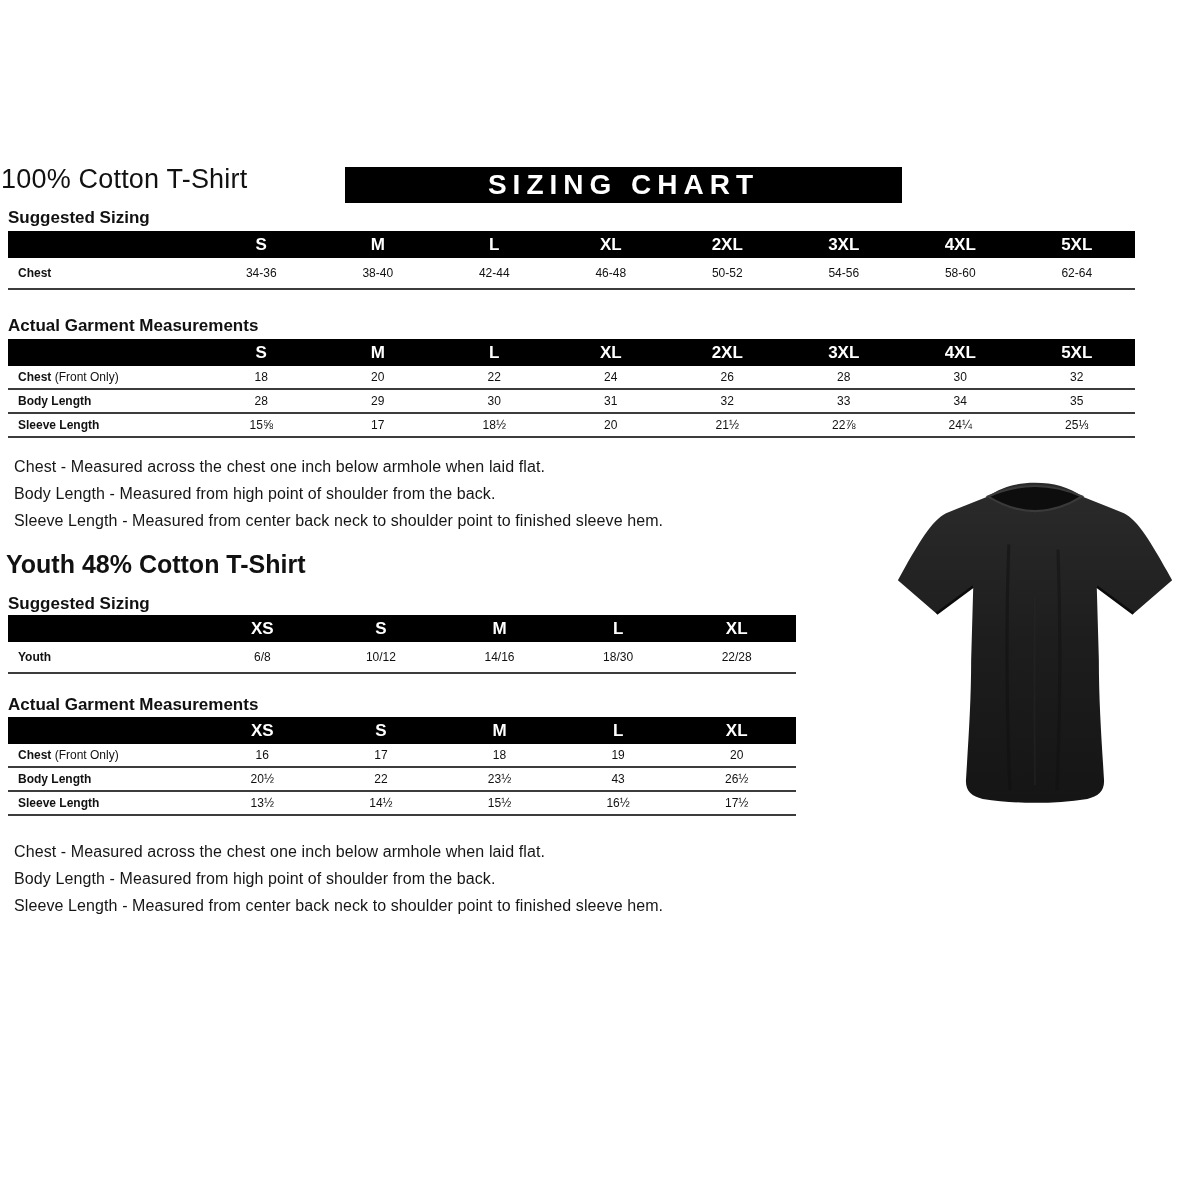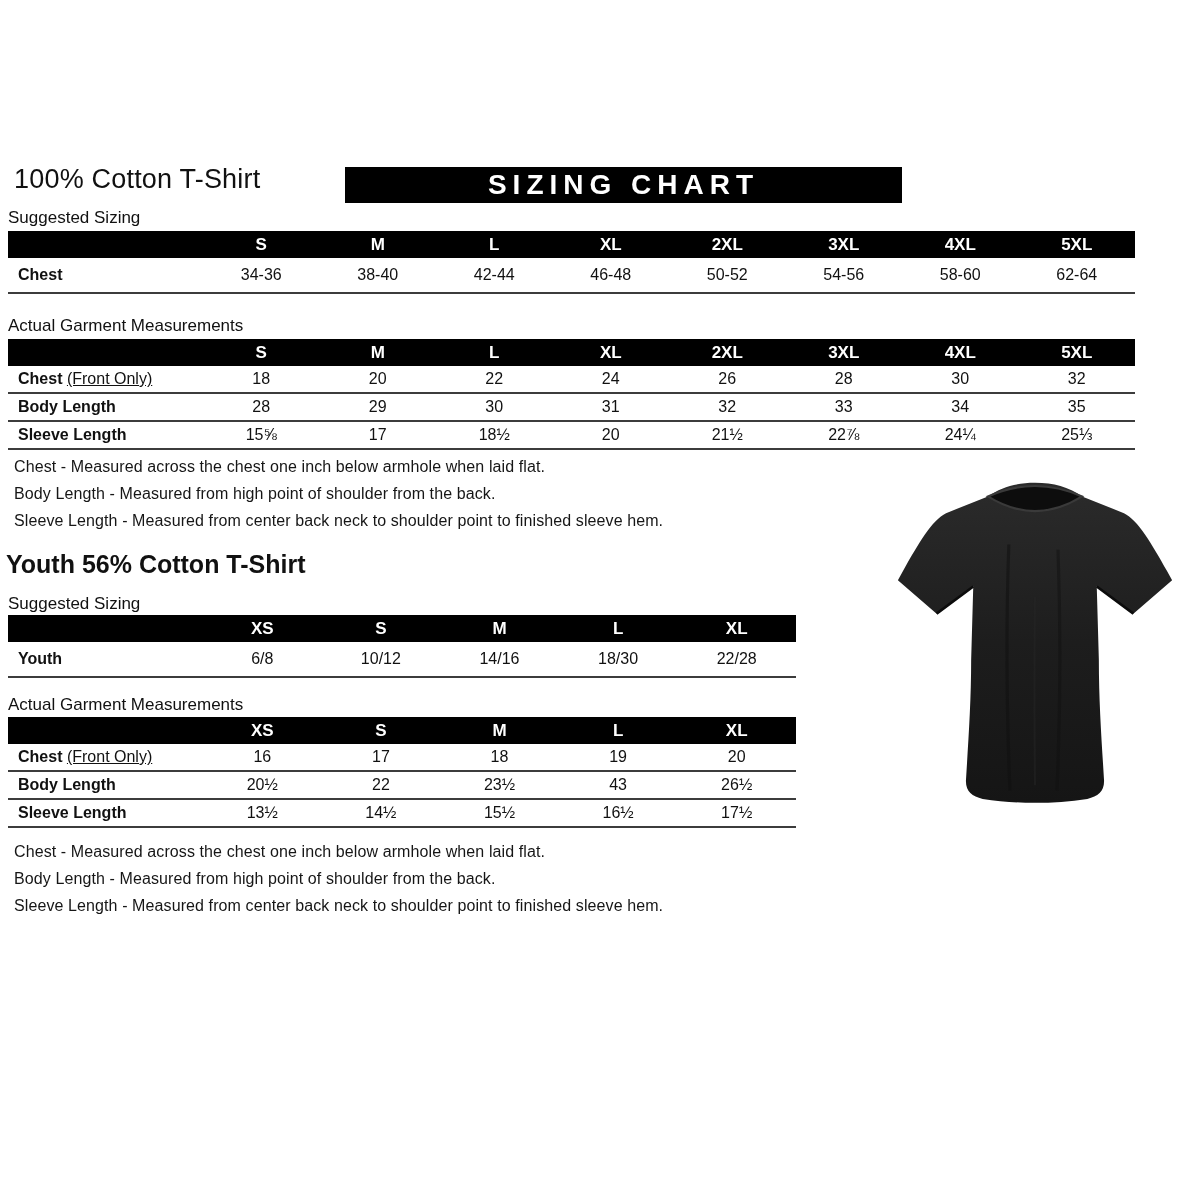--- a/index.html
+++ b/index.html
@@ -4,51 +4,51 @@
 <style>
   * { margin:0; padding:0; box-sizing:border-box; }
   html,body { background:#fff; }
   body {
     width:1200px; height:1200px; position:relative;
     font-family:"Liberation Sans", sans-serif; color:#111;
     overflow:hidden;
   }
   .abs { position:absolute; }
 
-  .adult-title { left:14px; top:164px; font-size:27px; font-weight:400; letter-spacing:0.2px; }
+  .adult-title { left:1px; top:164px; font-size:27px; font-weight:400; letter-spacing:0.2px; }
   .banner {
     left:345px; top:167px; width:557px; height:36px;
     background:#000; color:#fff; text-align:center; line-height:36px;
     font-size:28px; font-weight:bold; letter-spacing:6px;
   }
-  .section-label { font-size:17px; color:#111; }
+  .section-label { font-size:17px; color:#111;font-weight:bold; }
   .lbl-suggested-adult { left:8px; top:208px; }
   .lbl-actual-adult   { left:8px; top:316px; }
   .youth-title { left:6px; top:550px; font-size:25px; font-weight:bold; }
   .lbl-suggested-youth { left:8px; top:594px; }
   .lbl-actual-youth    { left:8px; top:695px; }
 
   .tbl-adult-suggested { left:8px; top:231px; width:1127px; }
   .tbl-adult-actual    { left:8px; top:339px; width:1127px; }
   .tbl-youth-suggested { left:8px; top:615px; width:788px; }
   .tbl-youth-actual    { left:8px; top:717px; width:788px; }
 
   .size-table { border-collapse:collapse; table-layout:fixed; width:100%; }
   .size-table col.label-col { width:195px; }
   .size-table thead th {
     background:#000; color:#fff; font-weight:bold; font-size:17px;
     height:27px; text-align:center; padding:0 2px;
   }
   .size-table td {
-    text-align:center; font-size:16px; color:#111;
+    text-align:center; font-size:12px; color:#111;
     border-bottom:2px solid #3c3c3c; padding:4px 2px;
   }
   .suggested .size-table td { padding:8px 2px; }
   .size-table td.label { text-align:left; padding-left:10px; font-weight:bold; }
-  .size-table td .lbl-suffix { font-weight:400;text-decoration:underline; }
+  .size-table td .lbl-suffix { font-weight:400; }
 
   .notes p { font-size:16px; color:#161616; margin-bottom:9px; letter-spacing:0.1px; }
   .notes-adult { left:14px; top:458px; width:820px; }
   .notes-youth { left:14px; top:843px; width:820px; }
 
   .tshirt-wrap { left:878px; top:464px; width:314px; height:360px; }
   .tshirt-wrap svg { width:100%; height:100%; }
 </style>
 </head>
 <body>
@@ -163,21 +163,21 @@
       </tbody>
     </table>
   </div>
 
 <div class="abs notes notes-adult">
   <p>Chest - Measured across the chest one inch below armhole when laid flat.</p>
   <p>Body Length - Measured from high point of shoulder from the back.</p>
   <p>Sleeve Length - Measured from center back neck to shoulder point to finished sleeve hem.</p>
 </div>
 
-<div class="abs youth-title">Youth 56% Cotton T-Shirt</div>
+<div class="abs youth-title">Youth 48% Cotton T-Shirt</div>
 
 <div class="abs section-label lbl-suggested-youth">Suggested Sizing</div>
 <div class="abs suggested tbl-youth-suggested">
     <table class="size-table">
       <colgroup>
         <col class="label-col">
         <col>
         <col>
         <col>
         <col>

